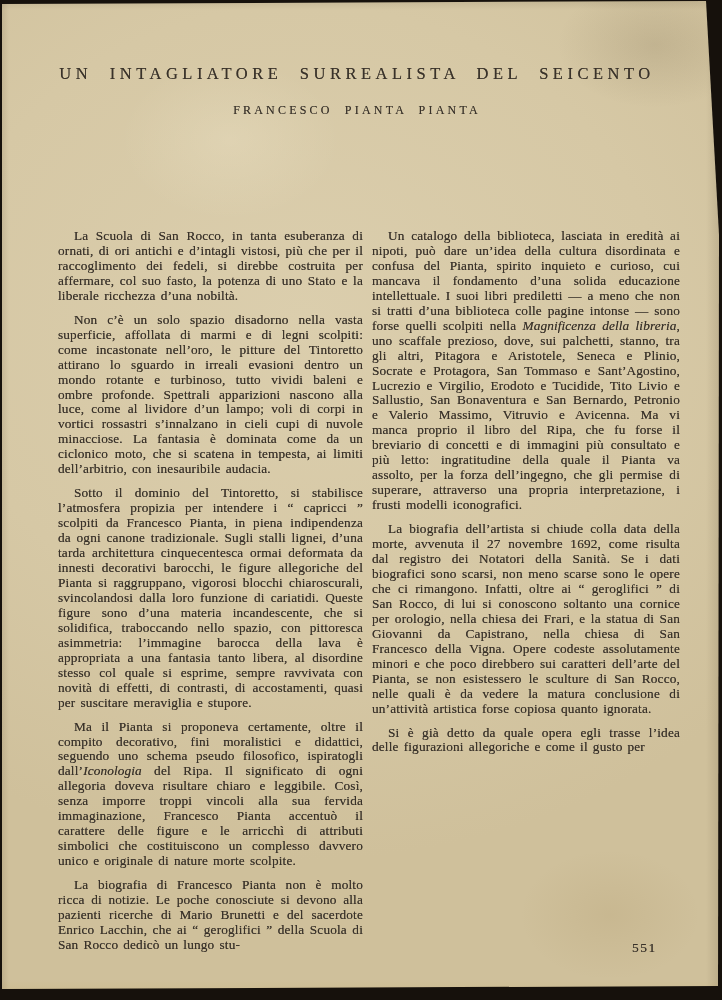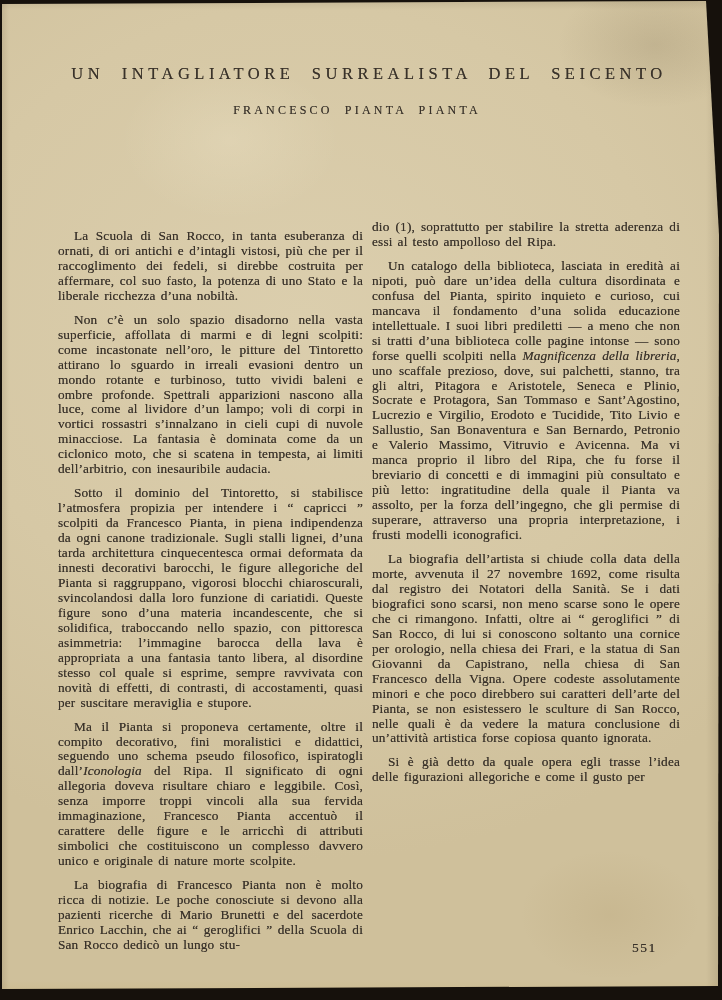--- a/index.html
+++ b/index.html
@@ -17,21 +17,21 @@
       linear-gradient(to right, rgba(60,45,25,0.14) 0px, rgba(60,45,25,0) 9px),
       linear-gradient(to left, rgba(60,45,25,0.16) 0px, rgba(60,45,25,0) 16px),
       linear-gradient(to bottom, rgba(40,30,15,0.10) 0px, rgba(40,30,15,0) 10px),
       radial-gradient(620px 540px at 42% 32%, #dbcead 0%, #d6c8a5 58%, #cfc09b 100%);
   }
   .stain-a{position:absolute;left:520px;top:850px;width:180px;height:130px;
     background:radial-gradient(closest-side, rgba(140,110,55,0.10), rgba(140,110,55,0));}
   .stain-b{position:absolute;left:120px;top:60px;width:220px;height:160px;
     background:radial-gradient(closest-side, rgba(255,248,225,0.18), rgba(255,248,225,0));}
   .title{
-    position:absolute;top:64px;left:16px;width:706px;text-align:center;
+    position:absolute;top:64px;left:4px;width:706px;text-align:center;
     font-size:16.5px;letter-spacing:4.5px;word-spacing:9px;
     color:#39322a;text-shadow:0 0 0.6px rgba(57,50,42,0.65);
     white-space:nowrap;
   }
   .subtitle{
     position:absolute;top:103px;left:4px;width:706px;text-align:center;
     font-size:12px;letter-spacing:3.2px;word-spacing:6px;
     color:#453d33;text-shadow:0 0 0.5px rgba(69,61,51,0.6);
     white-space:nowrap;
   }
@@ -66,20 +66,19 @@
 
   <div class="column col-left" style="color: rgb(57, 50, 42);">
       <p class="para indent"><span>La Scuola di San Rocco, in tanta esuberanza di ornati, di ori antichi e d’intagli vistosi, più che per il raccoglimento dei fedeli, si direbbe costruita per affermare, col suo fasto, la potenza di uno Stato e la liberale ricchezza d’una nobiltà.</span></p>
       <p class="para indent"><span>Non c’è un solo spazio disadorno nella vasta superficie, affollata di marmi e di legni scolpiti: come incastonate nell’oro, le pitture del Tintoretto attirano lo sguardo in irreali evasioni dentro un mondo rotante e turbinoso, tutto vividi baleni e ombre profonde. Spettrali apparizioni nascono alla luce, come al lividore d’un lampo; voli di corpi in vortici rossastri s’innalzano in cieli cupi di nuvole minacciose. La fantasia è dominata come da un ciclonico moto, che si scatena in tempesta, ai limiti dell’arbitrio, con inesauribile audacia.</span></p>
       <p class="para indent"><span>Sotto il dominio del Tintoretto, si stabilisce l’atmosfera propizia per intendere i “ capricci ” scolpiti da Francesco Pianta, in piena indipendenza da ogni canone tradizionale. Sugli stalli lignei, d’una tarda architettura cinquecentesca ormai deformata da innesti decorativi barocchi, le figure allegoriche del Pianta si raggruppano, vigorosi blocchi chiaroscurali, svincolandosi dalla loro funzione di cariatidi. Queste figure sono d’una materia incandescente, che si solidifica, traboccando nello spazio, con pittoresca asimmetria: l’immagine barocca della lava è appropriata a una fantasia tanto libera, al disordine stesso col quale si esprime, sempre ravvivata con novità di effetti, di contrasti, di accostamenti, quasi per suscitare meraviglia e stupore.</span></p>
       <p class="para indent"><span>Ma il Pianta si proponeva certamente, oltre il compito decorativo, fini moralistici e didattici, seguendo uno schema pseudo filosofico, ispiratogli dall’</span><i>Iconologia</i><span> del Ripa. Il significato di ogni allegoria doveva risultare chiaro e leggibile. Così, senza imporre troppi vincoli alla sua fervida immaginazione, Francesco Pianta accentuò il carattere delle figure e le arricchì di attributi simbolici che costituiscono un complesso davvero unico e originale di nature morte scolpite.</span></p>
       <p class="para indent"><span>La biografia di Francesco Pianta non è molto ricca di notizie. Le poche conosciute si devono alla pazienti ricerche di Mario Brunetti e del sacerdote Enrico Lacchin, che ai “ geroglifici ” della Scuola di San Rocco dedicò un lungo stu-</span></p>
     </div>
 
   <div class="column col-right" style="color: rgb(57, 50, 42);">
-      <p class="para"><span>dio (1), soprattutto per stabilire la stretta aderenza di essi al testo ampolloso del Ripa.</span></p>
       <p class="para indent"><span>Un catalogo della biblioteca, lasciata in eredità ai nipoti, può dare un’idea della cultura disordinata e confusa del Pianta, spirito inquieto e curioso, cui mancava il fondamento d’una solida educazione intellettuale. I suoi libri prediletti — a meno che non si tratti d’una biblioteca colle pagine intonse — sono forse quelli scolpiti nella </span><i>Magnificenza della libreria</i><span>, uno scaffale prezioso, dove, sui palchetti, stanno, tra gli altri, Pitagora e Aristotele, Seneca e Plinio, Socrate e Protagora, San Tommaso e Sant’Agostino, Lucrezio e Virgilio, Erodoto e Tucidide, Tito Livio e Sallustio, San Bonaventura e San Bernardo, Petronio e Valerio Massimo, Vitruvio e Avicenna. Ma vi manca proprio il libro del Ripa, che fu forse il breviario di concetti e di immagini più consultato e più letto: ingratitudine della quale il Pianta va assolto, per la forza dell’ingegno, che gli permise di superare, attraverso una propria interpretazione, i frusti modelli iconografici.</span></p>
       <p class="para indent"><span>La biografia dell’artista si chiude colla data della morte, avvenuta il 27 novembre 1692, come risulta dal registro dei Notatori della Sanità. Se i dati biografici sono scarsi, non meno scarse sono le opere che ci rimangono. Infatti, oltre ai “ geroglifici ” di San Rocco, di lui si conoscono soltanto una cornice per orologio, nella chiesa dei Frari, e la statua di San Giovanni da Capistrano, nella chiesa di San Francesco della Vigna. Opere codeste assolutamente minori e che poco direbbero sui caratteri dell’arte del Pianta, se non esistessero le sculture di San Rocco, nelle quali è da vedere la matura conclusione di un’attività artistica forse copiosa quanto ignorata.</span></p>
       <p class="para indent"><span>Si è già detto da quale opera egli trasse l’idea delle figurazioni allegoriche e come il gusto per</span></p>
     </div>
 
   <div class="page-number" style="color: rgb(57, 50, 42);">551</div>
 </div>
 
 </body></html>

